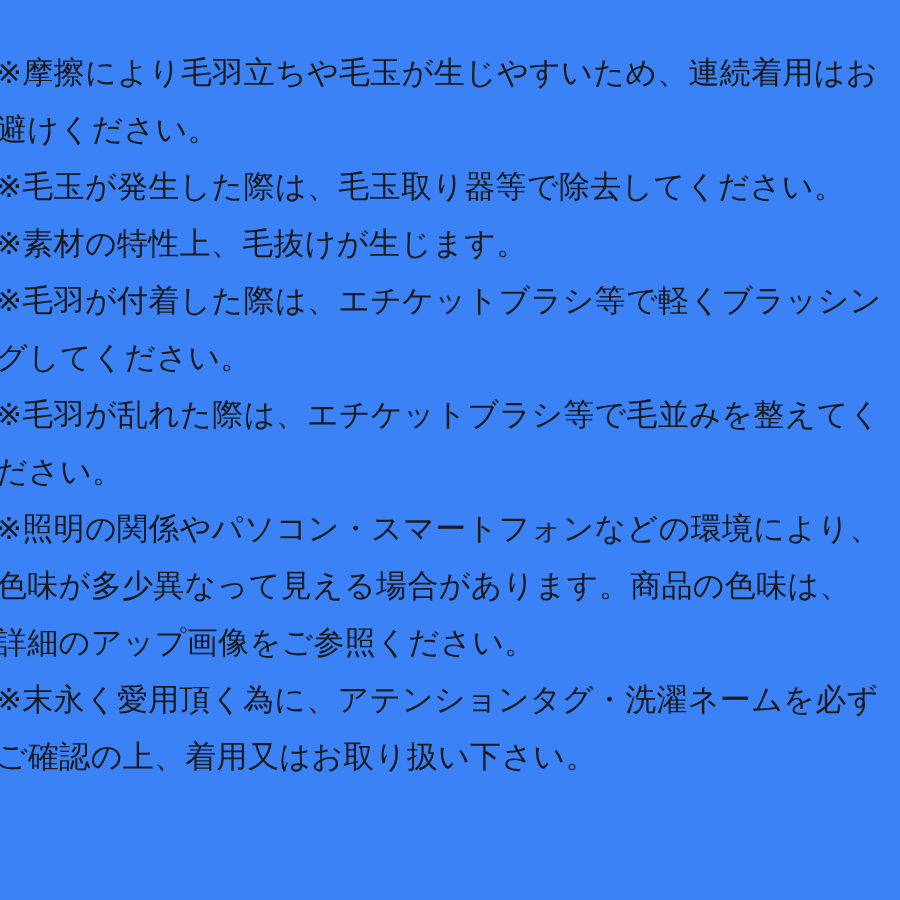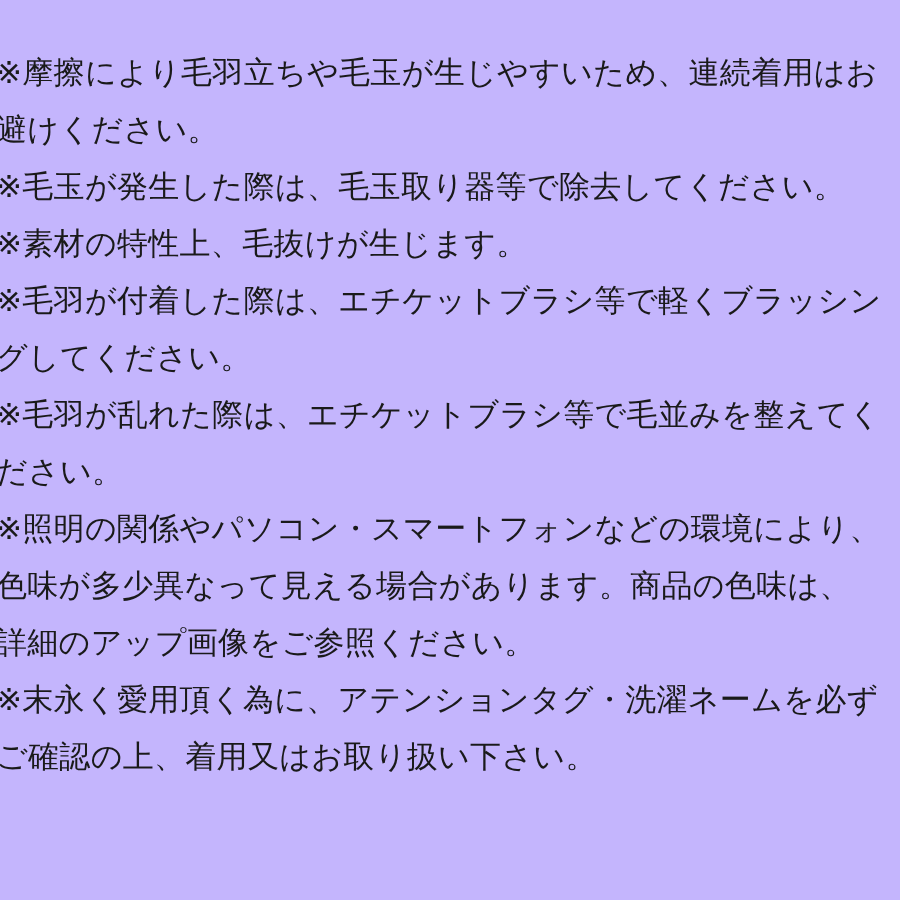--- a/index.html
+++ b/index.html
@@ -12,21 +12,21 @@
     background: #f7f5f3;
     font-family: "DejaVu Sans", "Liberation Sans", sans-serif;
     color: #1c1c1c;
     overflow: hidden;
   }
   .page {
     box-sizing: border-box;
     width: 900px;
     height: 900px;
     padding: 44px 0 0 0;
-    background: #c4b5fd;
+    background: #3b82f6;
   }
   .notes {
     display: block;
     margin: 0;
     padding: 0;
     list-style: none;
   }
   .note-line {
     font-size: 31px;
     line-height: 57px;

